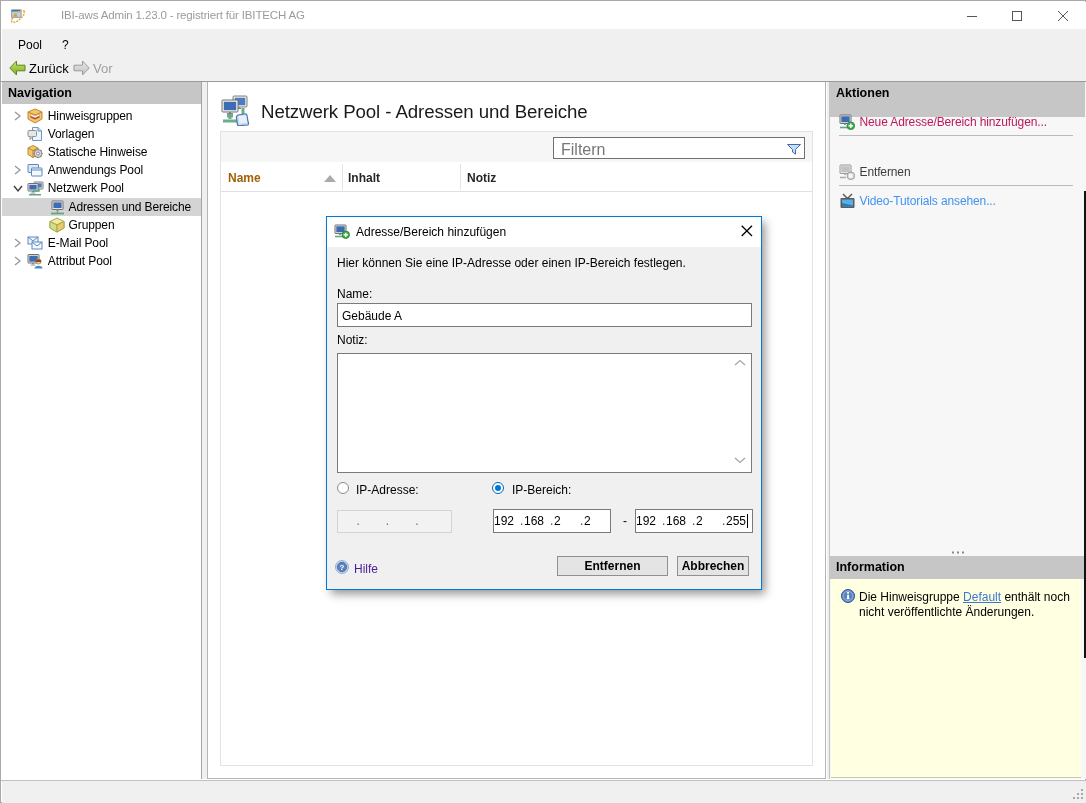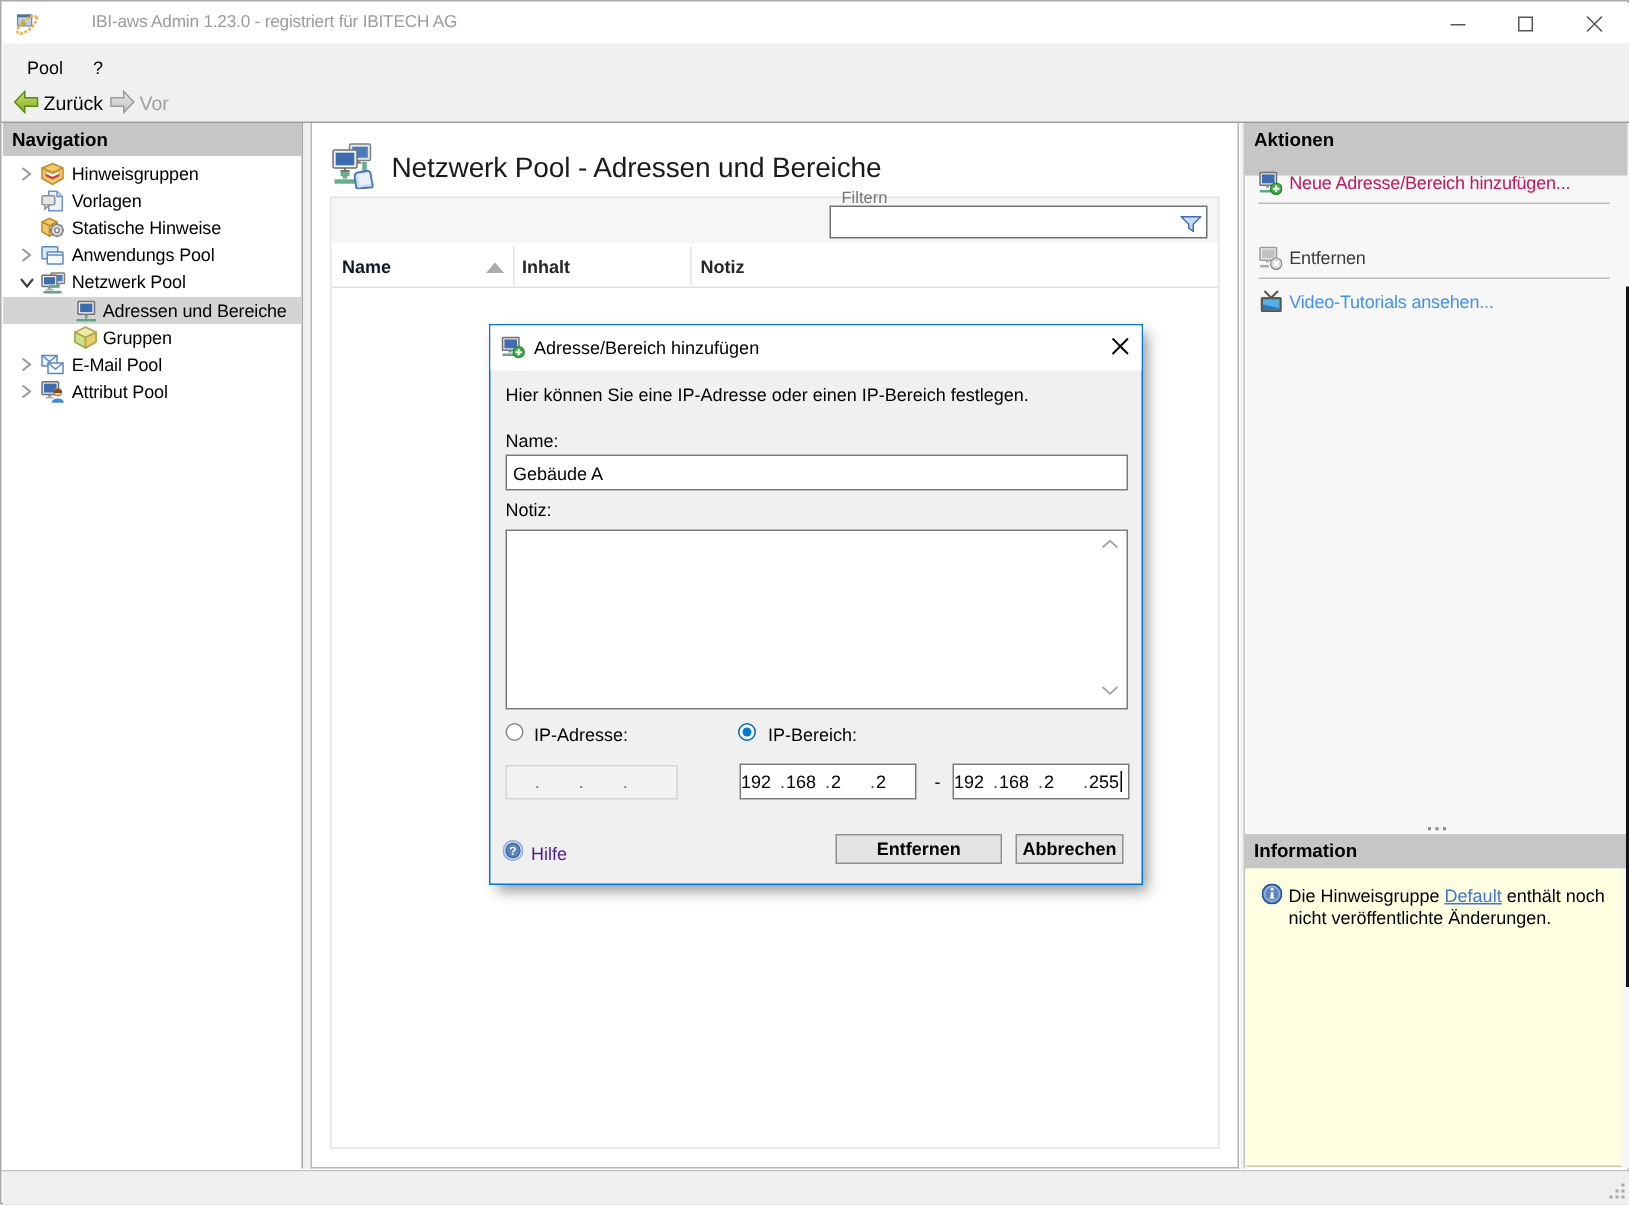--- a/index.html
+++ b/index.html
@@ -186,29 +186,29 @@
         <path d="M9 17 V19 M6 19 H12" stroke="#707070" stroke-width="1.5" fill="none"></path>
         <path d="M6 21 H12 M9 21 V24 M22 13 V24 M2 26 H24" stroke="#6BAE8C" stroke-width="3" fill="none"></path>
         <path d="M17 20 Q15 21 15.5 23 L16.5 30 Q18 31.5 20 30.5 L27 30 Q28 28 27 26.5 L26 20.5 Q25.5 18.5 23 19 Z" fill="#C9DCF2" stroke="#4A72AE" stroke-width="1.2"></path>
         <path d="M17.5 21 L25 20.2 L26.3 27.5 L18.6 28.6 Z" fill="#E8F1FA"></path>
       </svg></div>
 <div class="abs" style="left:260px;top:100px;font-size:18.7px;letter-spacing:-0.1px;color:#1A1A1A;">Netzwerk Pool - Adressen und Bereiche</div>
 
 <div class="abs" style="left:219px;top:130px;width:593px;height:635px;border:1px solid #E3E3E3;box-sizing:border-box;background:#fff;"></div>
 <div class="abs" style="left:220px;top:131px;width:591px;height:30px;background:#F6F6F6;"></div>
 <div class="abs" style="left:552px;top:136px;width:252px;height:22px;background:#fff;border:1px solid #707070;box-sizing:border-box;"></div>
-<div class="abs" style="left:560px;top:125px;font-size:11px;color:#767676;">Filtern</div>
+<div class="abs" style="left:560px;top:140px;font-size:16px;color:#767676;">Filtern</div>
 <svg class="abs" style="left:786px;top:143px;" width="14" height="11" viewBox="0 0 14 11">
       <path d="M0.5 0.5 H13.5 L8.5 5.5 V10.2 L5.5 8 V5.5 Z" fill="#C8DCF2" stroke="#3E6DB5" stroke-width="1"></path>
     </svg>
 
 <div class="abs" style="left:220px;top:161px;width:591px;height:30px;border-bottom:1px solid #E0E0E0;box-sizing:border-box;"></div>
 <div class="abs" style="left:341px;top:163px;width:1px;height:26px;background:#E4E4E4;"></div>
 <div class="abs" style="left:459px;top:163px;width:1px;height:26px;background:#E4E4E4;"></div>
-<div class="abs" style="left:227px;top:170px;font-size:12px;font-weight:bold;color:#0f172a;">Name</div>
+<div class="abs" style="left:227px;top:170px;font-size:12px;font-weight:bold;color:#a16207;">Name</div>
 <div class="abs" style="left:347px;top:170px;font-size:12px;font-weight:bold;color:#262626;">Inhalt</div>
 <div class="abs" style="left:466px;top:170px;font-size:12px;font-weight:bold;color:#262626;">Notiz</div>
 <svg class="abs" style="left:322px;top:173px;" width="14" height="9" viewBox="0 0 14 9">
       <path d="M7 1 L13 8 H1 Z" fill="#ABABAB"></path>
     </svg>
 
 <div class="abs" style="left:826px;top:81px;width:3px;height:697px;background:#F0F0F0;"></div>
 <div class="abs" style="left:828px;top:81px;width:256px;height:697px;background:#F7F7F7;border-left:1px solid #C4C4C4;"></div>
 <div class="abs hdrbar" style="left:829px;top:81px;width:249px;height:35px;">Aktionen</div>
 <div class="abs" id="actions" style="left:829px;top:103px;width:255px;height:440px;">

